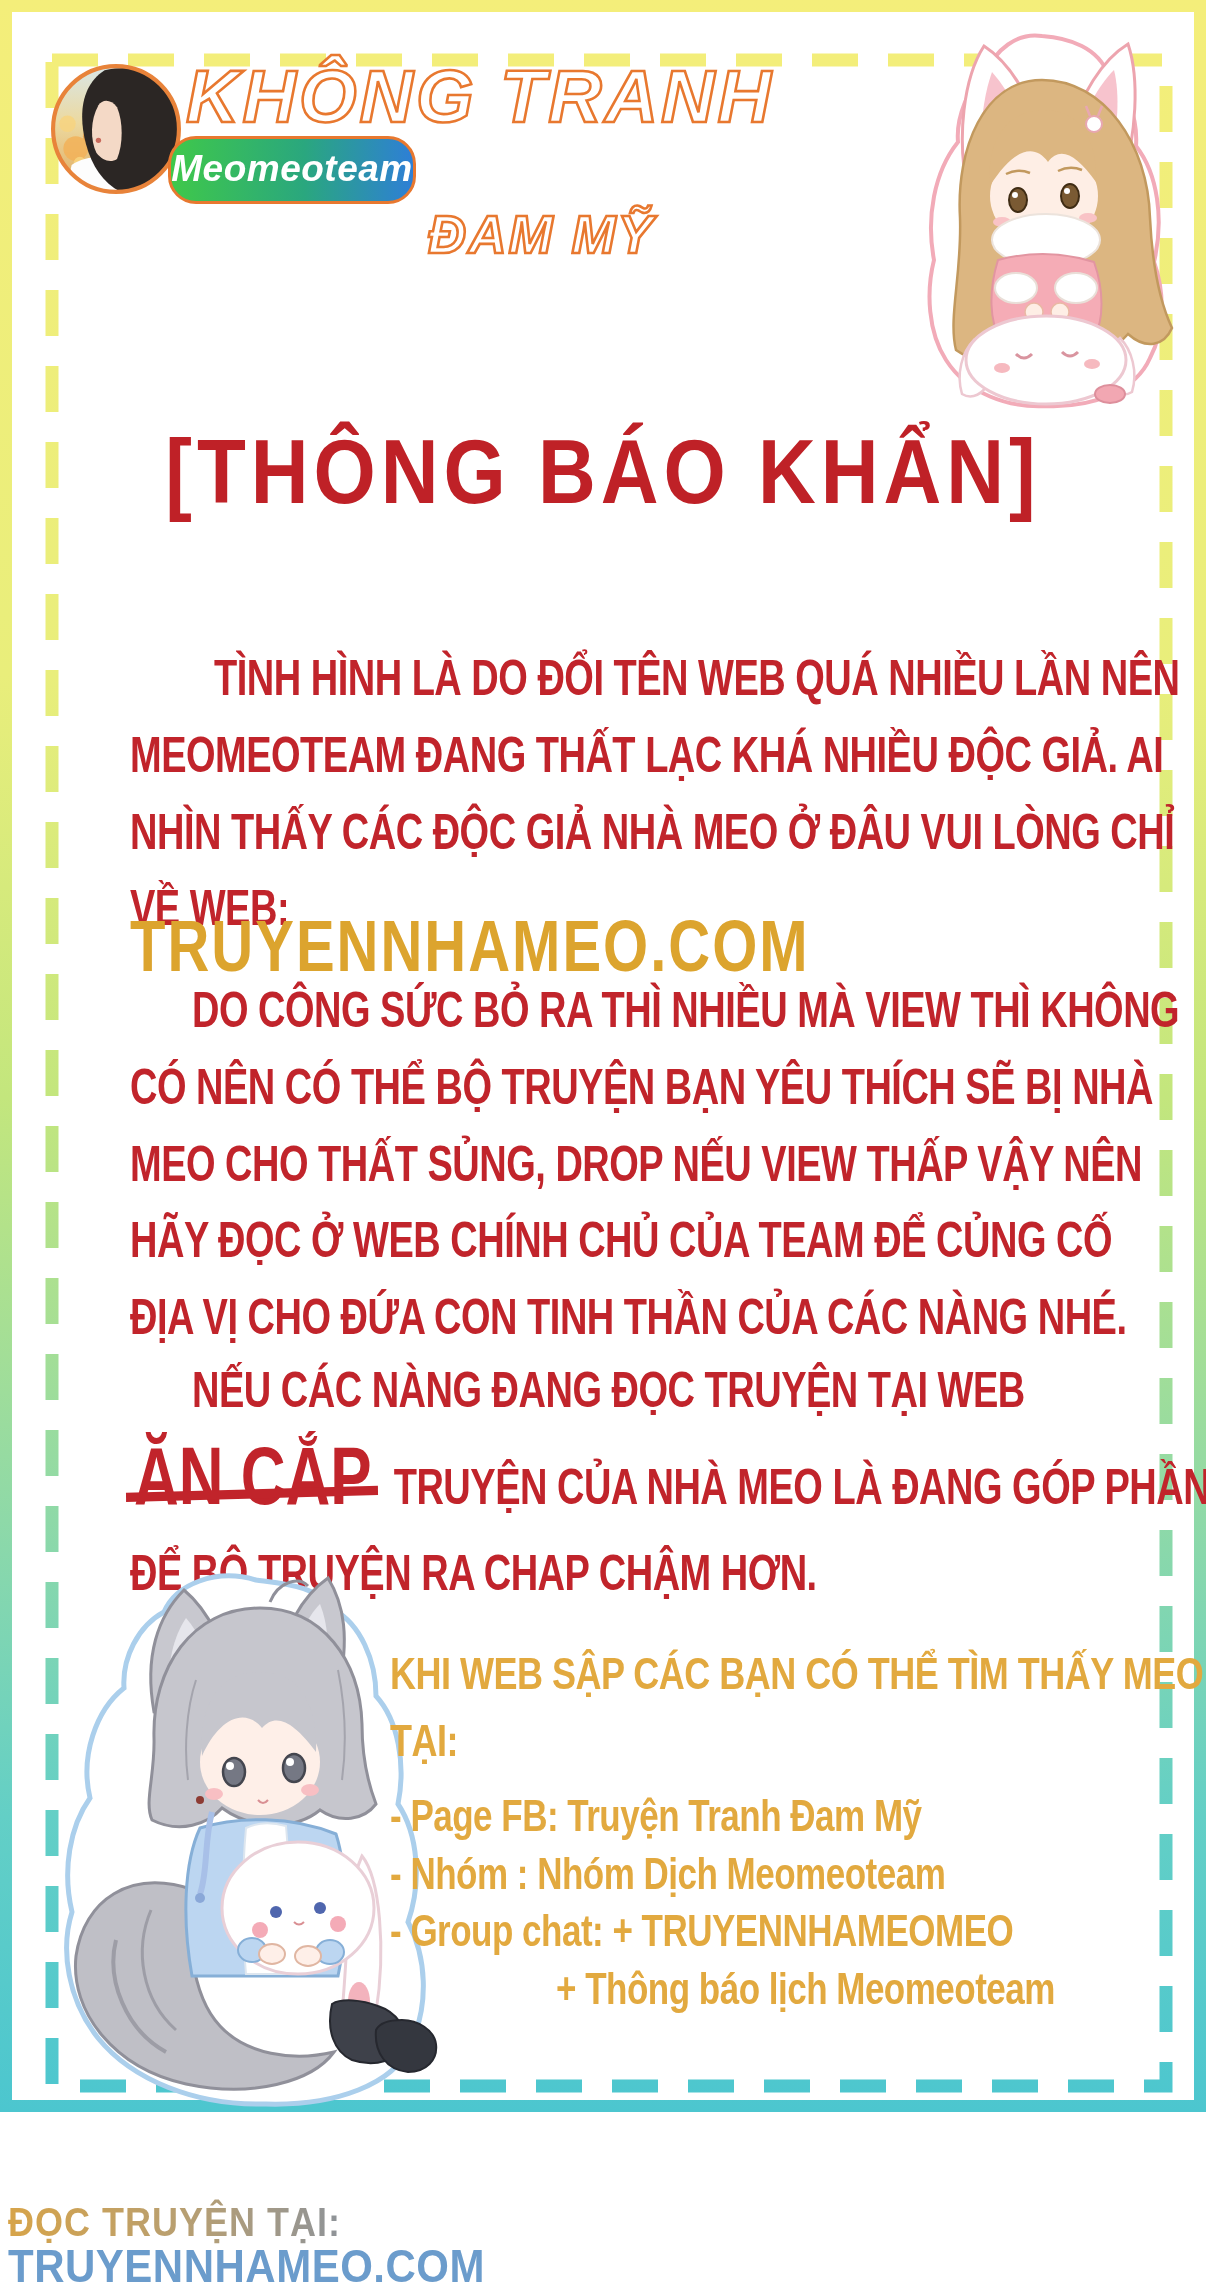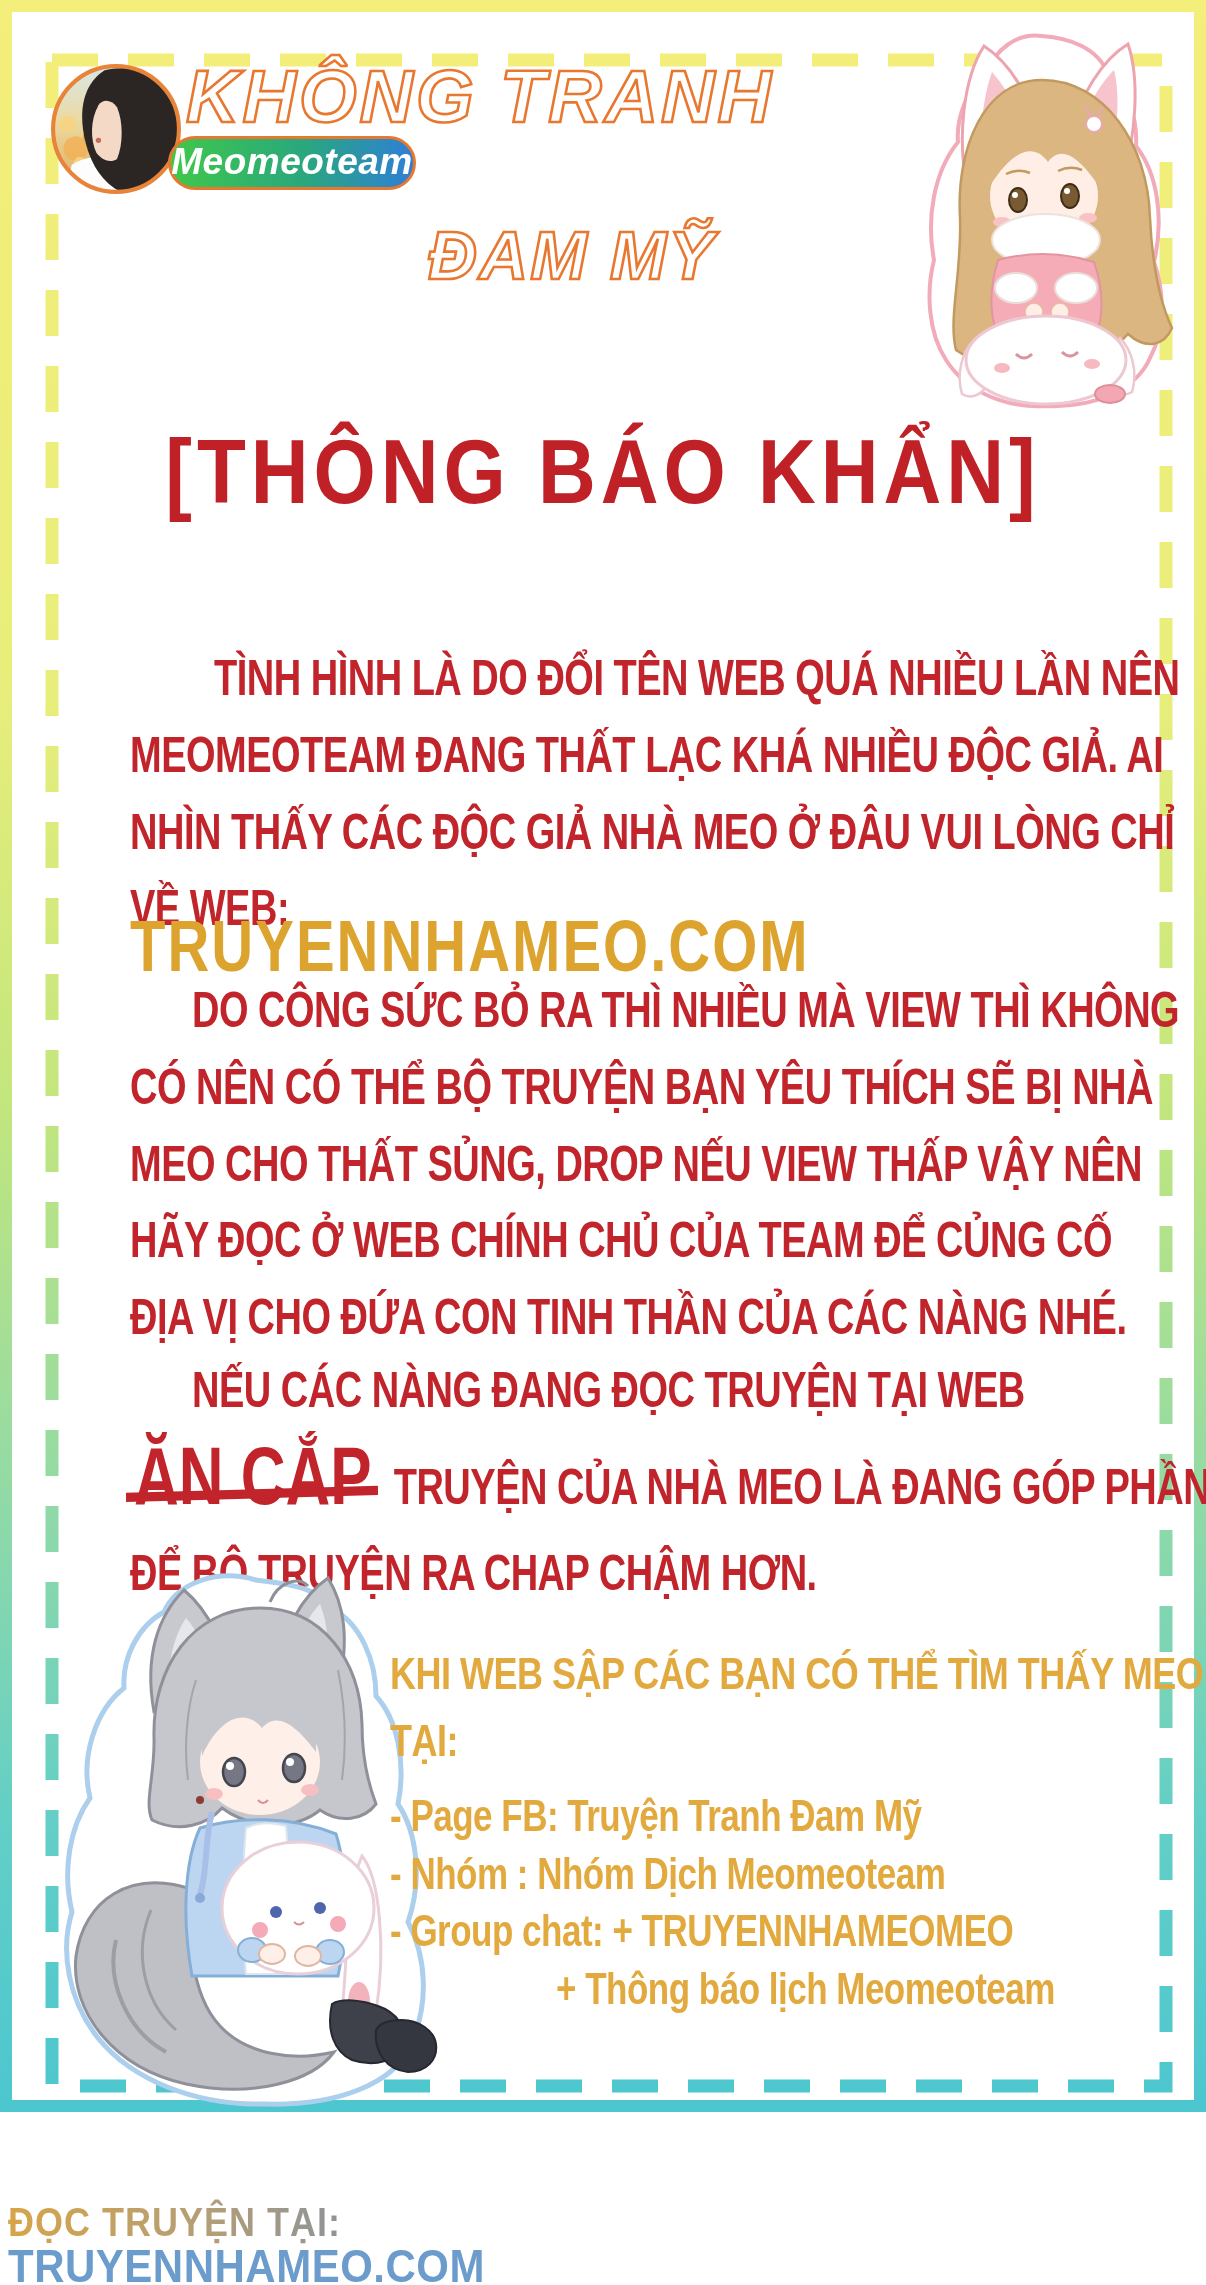--- a/index.html
+++ b/index.html
@@ -6,35 +6,35 @@
   body{
     width:1206px;height:2285px;background:#ffffff;position:relative;
     font-family:"Liberation Sans","DejaVu Sans",sans-serif;overflow:hidden;
   }
   .abs{position:absolute;}
   
   #frame{left:0;top:0;}
   
   #avatar{left:51px;top:64px;width:130px;height:130px;}
   #badge{
-    left:168px;top:136px;width:248px;height:54px;border-radius:28px;
+    left:168px;top:136px;width:248px;height:68px;border-radius:28px;
     background:linear-gradient(90deg,#3fc84a 0%,#2aa77e 55%,#2e7fd6 100%);
     border:3px solid #e8782f;display:flex;align-items:center;justify-content:center;
     box-sizing:border-box;
   }
   #badge span{
     color:#ffffff;font-weight:700;font-style:italic;font-size:37px;letter-spacing:.5px;
     transform:translateY(-1px);white-space:nowrap;
   }
   .outline-text{
     color:#ffffff;-webkit-text-stroke:2.6px #e8782f;font-weight:700;font-style:italic;
     white-space:nowrap;line-height:1;
   }
   #logo-title1{left:186px;top:60px;font-size:74px;letter-spacing:3px;}
-  #logo-title2{left:428px;top:221px;font-size:68px;letter-spacing:2px;}
+  #logo-title2{left:428px;top:208px;font-size:53px;letter-spacing:2px;}
   
   #chibi-girl{left:898px;top:22px;width:288px;height:392px;}
   #chibi-boy{left:46px;top:1560px;width:424px;height:552px;}
   
   #heading{
     left:0;right:0;top:420px;text-align:center;color:#bf2127;font-weight:700;
     font-size:80px;letter-spacing:5px;transform:scaleY(1.14);transform-origin:50% 0;
     white-space:nowrap;
   }
   .red-para{

